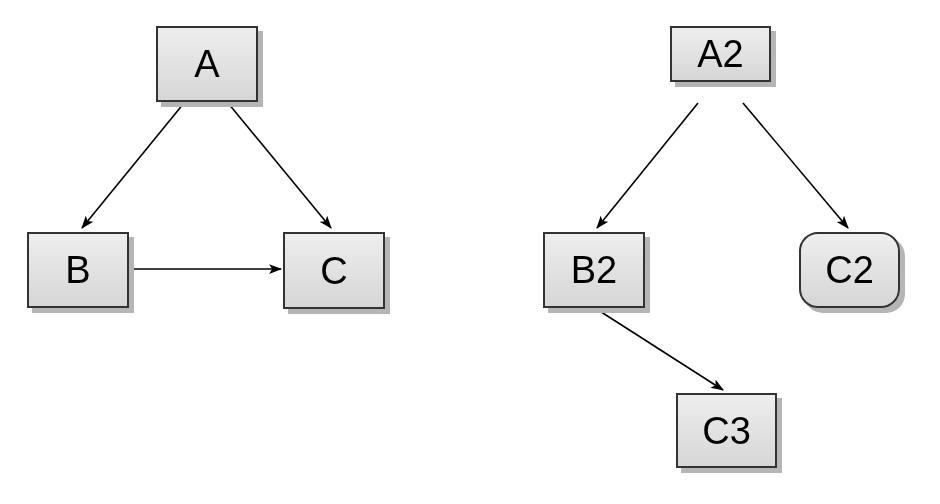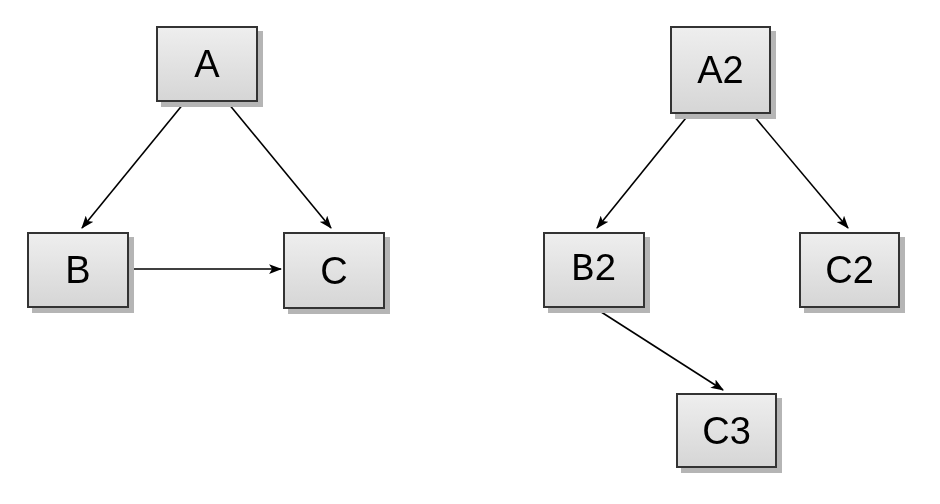--- a/index.html
+++ b/index.html
@@ -75,26 +75,26 @@
   <div id="node-layer">
       <div class="node" style="left: 156px; top: 26px; width: 102px; height: 76px;">
         <span class="node-label">A</span>
       </div>
       <div class="node" style="left: 27px; top: 232px; width: 102px; height: 76px;">
         <span class="node-label">B</span>
       </div>
       <div class="node" style="left: 283px; top: 232px; width: 102px; height: 77px;">
         <span class="node-label">C</span>
       </div>
-      <div class="node" style="left: 670px; top: 26px; width: 101px; height: 88px; align-items: center;">
+      <div class="node" style="left: 670px; top: 26px; width: 101px; height: 56px; align-items: center;">
         <span class="node-label">A2</span>
       </div>
-      <div class="node" style="left: 543px; top: 232px; width: 102px; height: 76px; font-family: Liberation Mono, monospace;">
+      <div class="node" style="left: 543px; top: 232px; width: 102px; height: 76px;">
         <span class="node-label">B2</span>
       </div>
-      <div class="node" style="left: 799px; top: 232px; width: 101px; height: 76px;">
+      <div class="node" style="left: 799px; top: 232px; width: 101px; height: 76px; border-radius: 19px;">
         <span class="node-label">C2</span>
       </div>
       <div class="node" style="left: 676px; top: 393px; width: 101px; height: 75px; justify-content: center;">
         <span class="node-label">C3</span>
       </div>
     </div>
 </div>
 
 </body></html>

